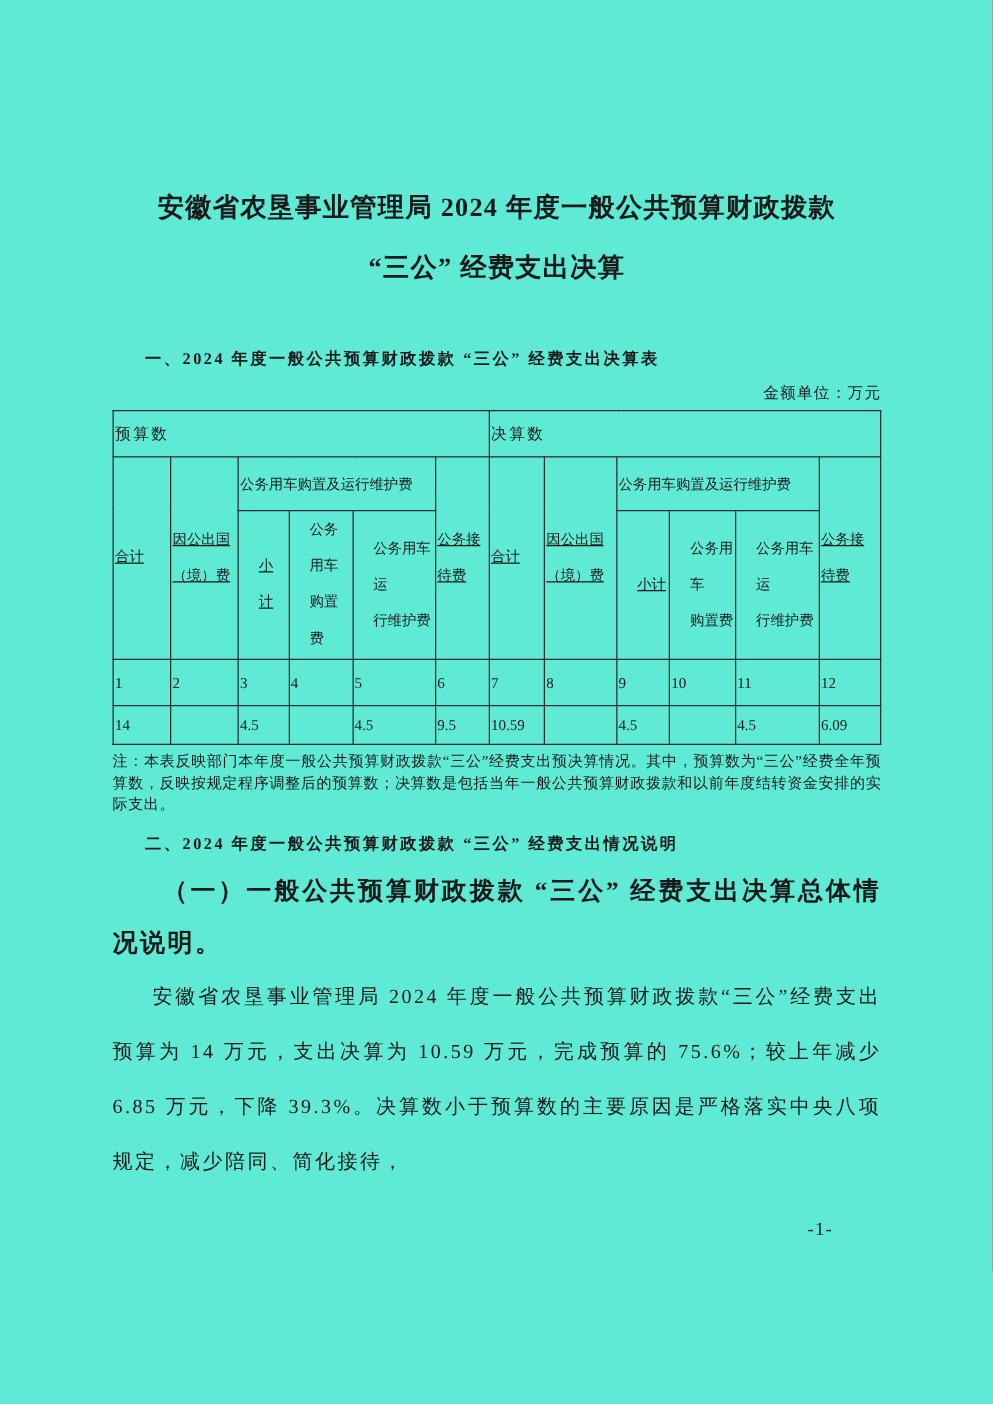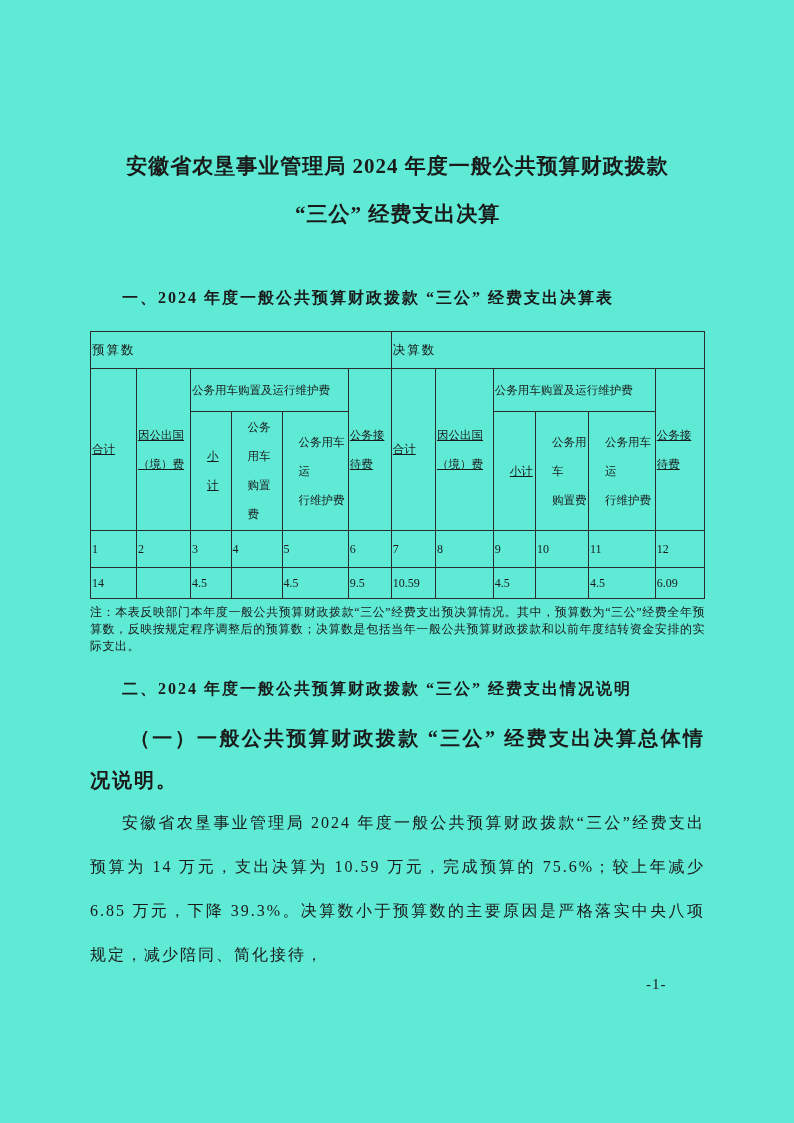--- a/index.html
+++ b/index.html
@@ -8,21 +8,21 @@
     width:794px; height:1123px; margin:0 auto; background:#5eead4;
     color:#1a1a1a; position:relative;
     font-family:"Liberation Serif","DejaVu Serif",serif;
     padding:142px 89px 0 90px; overflow:hidden;
   }
   .doc-title {
     text-align:center; font-size:21px; font-weight:bold;
     line-height:48px; letter-spacing:1px;
   }
   .heading {
-    font-size:16px; font-weight:bold; line-height:56px;
+    font-size:13px; font-weight:bold; line-height:34px;
     letter-spacing:2px; text-indent:2em; text-align:justify;
   }
   .h1-block { margin-top:32px; }
   .unit-note { text-align:right; font-size:12.5px; margin-top:2px; letter-spacing:1px; }
   table.expense {
     width:100%; border-collapse:collapse; table-layout:fixed;
     margin-top:5px; font-size:11.5px;
   }
   table.expense td {
     border:1px solid #2b2b2b; text-align:left; vertical-align:middle;
@@ -58,20 +58,21 @@
 
 <div class="page">
 
   <h1 class="doc-title">
     <span>安徽省农垦事业管理局 2024 年度一般公共预算财政拨款</span><br>
     <span>“三公” 经费支出决算</span>
   </h1>
 
   <p class="heading h1-block">一、2024 年度一般公共预算财政拨款 “三公” 经费支出决算表</p>
 
+  <div class="unit-note">金额单位：万元</div>
 
   <table class="expense">
     <colgroup>
       <col style="width:7.5%">
         <col style="width:8.8%">
         <col style="width:6.6%">
       <col style="width:8.3%">
         <col style="width:10.8%">
         <col style="width:7.0%">
       <col style="width:7.2%">

